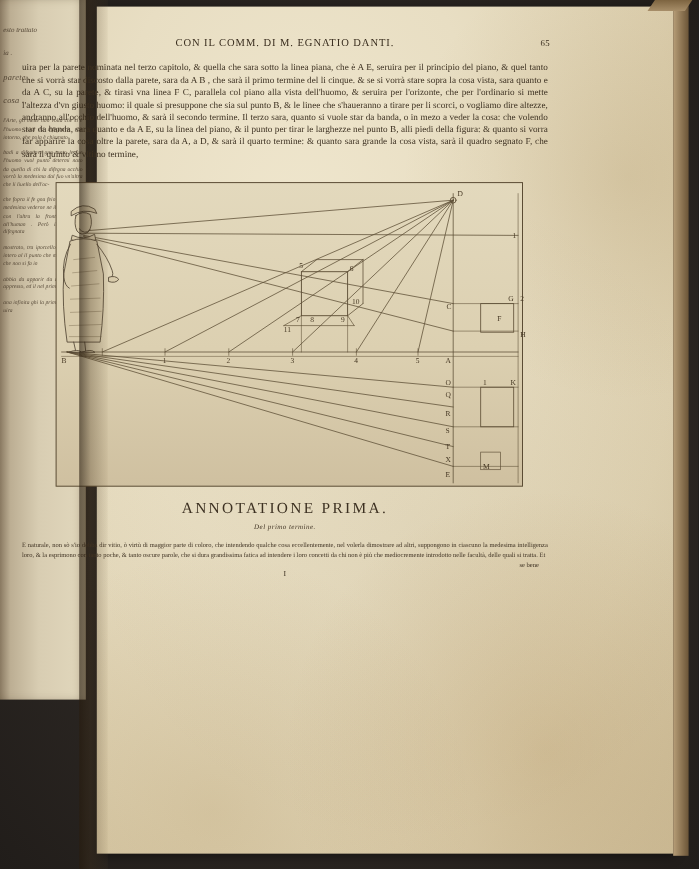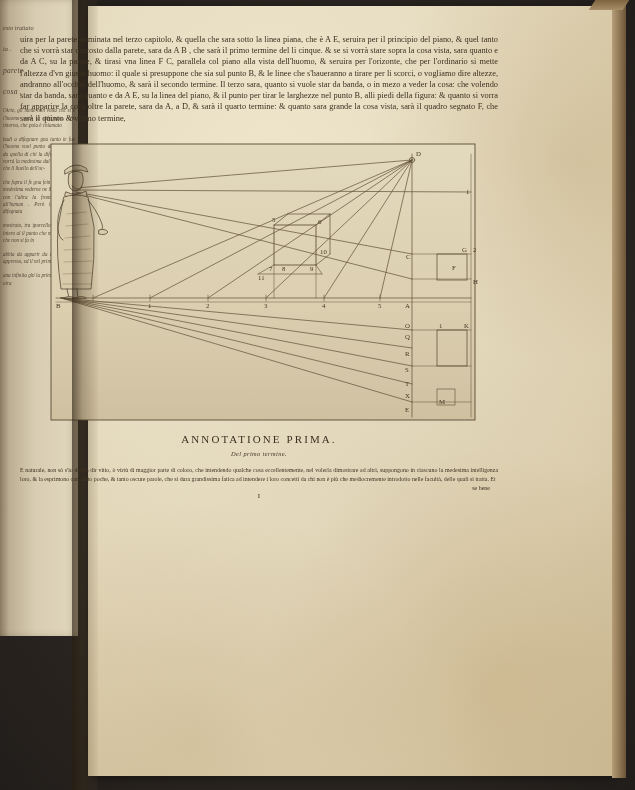--- a/index.html
+++ b/index.html
@@ -147,21 +147,21 @@
     margin-top: 10px;
     width: 478px;
     height: 290px;
   }
   .plate svg { display: block; }
 
   
   .annot-head {
     margin-top: 9px;
     text-align: center;
-    font-size: 11px;
+    font-size: 14px;
     letter-spacing: 2.1px;
     font-variant: small-caps;
     color: #40miss;
     color: #3d3122;
   }
   .annot-sub {
     margin-top: 5px;
     text-align: center;
     font-size: 6.4px;
     font-style: italic;
@@ -214,20 +214,24 @@
   </div>
 
   <div class="gutter"></div>
 
   <div class="recto"></div>
   <div class="edge"></div>
   <div class="edge-top"></div>
 
   <div class="content">
 
+    <div class="runhead">
+      <span>CON IL COMM. DI M. EGNATIO DANTI.</span>
+      <span class="folio">65</span>
+    </div>
 
     <div class="body-text">
       <p>uira per la parete nominata nel terzo capitolo, &amp; quella che sara sotto la linea piana, che è A E, seruira per il principio del piano, &amp; quel tanto che si vorrà star discosto dalla parete, sara da A B , che sarà il primo termine del li cinque. &amp; se si vorrà stare sopra la cosa vista, sara quanto e da A C, su la parete, &amp; tirasi vna linea F C, parallela col piano alla vista dell'huomo, &amp; seruira per l'orizonte, che per l'ordinario si mette l'altezza d'vn giusto huomo: il quale si presuppone che sia sul punto B, &amp; le linee che s'haueranno a tirare per li scorci, o vogliamo dire altezze, andranno all'occhio dell'huomo, &amp; sarà il secondo termine. Il terzo sara, quanto si vuole star da banda, o in mezo a veder la cosa: che volendo star da banda, sara quanto e da A E, su la linea del piano, &amp; il punto per tirar le larghezze nel punto B, alli piedi della figura: &amp; quanto si vorra far apparire la cosa oltre la parete, sara da A, a D, &amp; sarà il quarto termine: &amp; quanto sara grande la cosa vista, sarà il quadro segnato F, che sarà il quinto &amp; vltimo termine,</p>
     </div>
 
     <div class="plate">
       <svg width="478" height="290" viewBox="0 0 478 290">
         <defs>
           <linearGradient id="plateBg" x1="0" y1="0" x2="0" y2="1">
             <stop offset="0%" stop-color="#e3d9bd"></stop>

